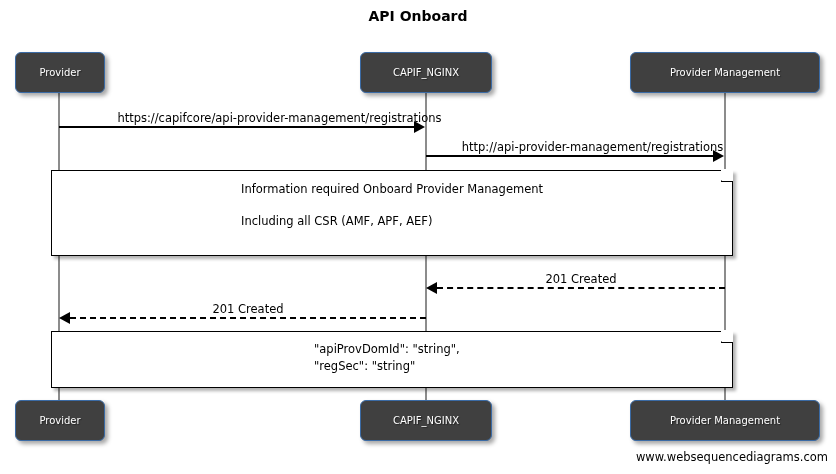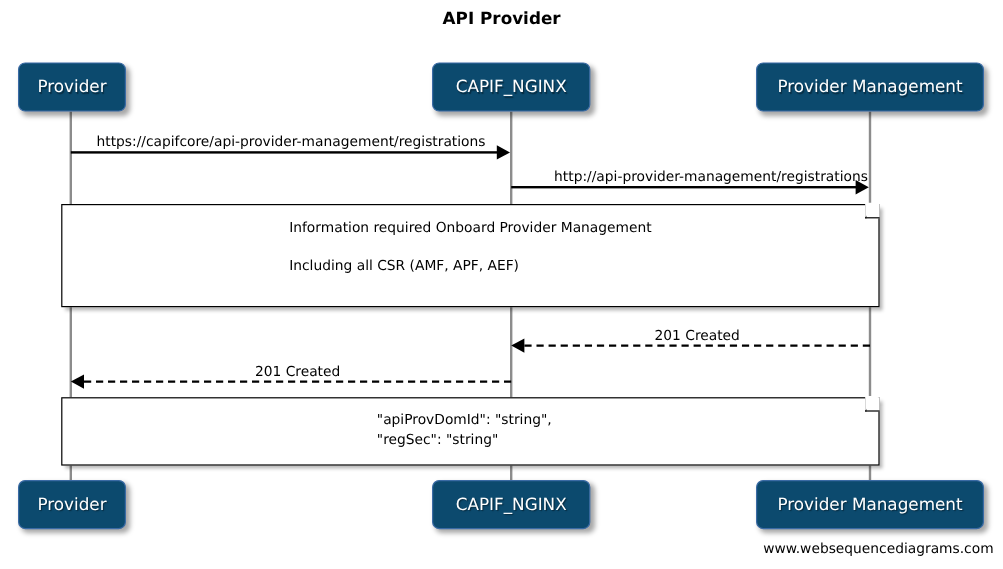--- a/index.html
+++ b/index.html
@@ -25,25 +25,25 @@
     text-align: center;
     font-size: 14px;
     font-weight: bold;
     color: #000000;
     letter-spacing: 0px;
   }
   
   .actor {
     position: absolute;
     box-sizing: border-box;
-    background: #0c4a6e;
+    background: #404040;
     border: 1px solid #3b6ba5;
     border-radius: 6px;
     color: #ffffff;
-    font-size: 14px;
+    font-size: 10px;
     display: flex;
     align-items: center;
     justify-content: center;
     box-shadow: 3px 3px 4px rgba(0,0,0,0.35);
     text-shadow: 1px 1px 1px rgba(0,0,0,0.45);
     white-space: nowrap;
   }
   
   .lifeline {
     position: absolute;
@@ -122,37 +122,37 @@
     color: #000000;
     white-space: nowrap;
     margin-left: 12px;
   }
 </style>
 </head>
 <body>
 
 <div id="canvas">
 
-  <div class="title">API Provider</div>
+  <div class="title">API Onboard</div>
 
   <div class="lifeline" style="left:58px; top:93px; height:307px;"></div>
   <div class="lifeline" style="left:425px; top:93px; height:307px;"></div>
   <div class="lifeline" style="left:724px; top:93px; height:307px;"></div>
 
   <div class="actor" style="left:15px; top:52px; width:90px; height:41px;">
     <span>Provider</span>
   </div>
   <div class="actor" style="left:360px; top:52px; width:132px; height:41px;">
     <span>CAPIF_NGINX</span>
   </div>
   <div class="actor" style="left:630px; top:52px; width:190px; height:41px;">
     <span>Provider Management</span>
   </div>
 
-  <div class="msg-label" style="left:59px; top:111px; width:367px;">https://capifcore/api-provider-management/registrations</div>
+  <div class="msg-label" style="left:59px; top:111px; width:367px;padding-left:37px;">https://capifcore/api-provider-management/registrations</div>
   <div class="msg-line" style="left:59px; top:126px; width:356px;"></div>
   <div class="arrow-head right" style="left:414px; top:121px;"></div>
 
   <div class="msg-label" style="left:426px; top:140px; width:299px;margin-left:17px;">http://api-provider-management/registrations</div>
   <div class="msg-line" style="left:426px; top:155px; width:288px;"></div>
   <div class="arrow-head right" style="left:713px; top:150px;"></div>
 
   <div class="note" style="left:51px; top:170px; width:682px; height:86px;">
     <div class="note-fold"></div>
     <div class="note-text" style="left:189px; top:11px;text-align:right;">Information required Onboard Provider Management</div>

